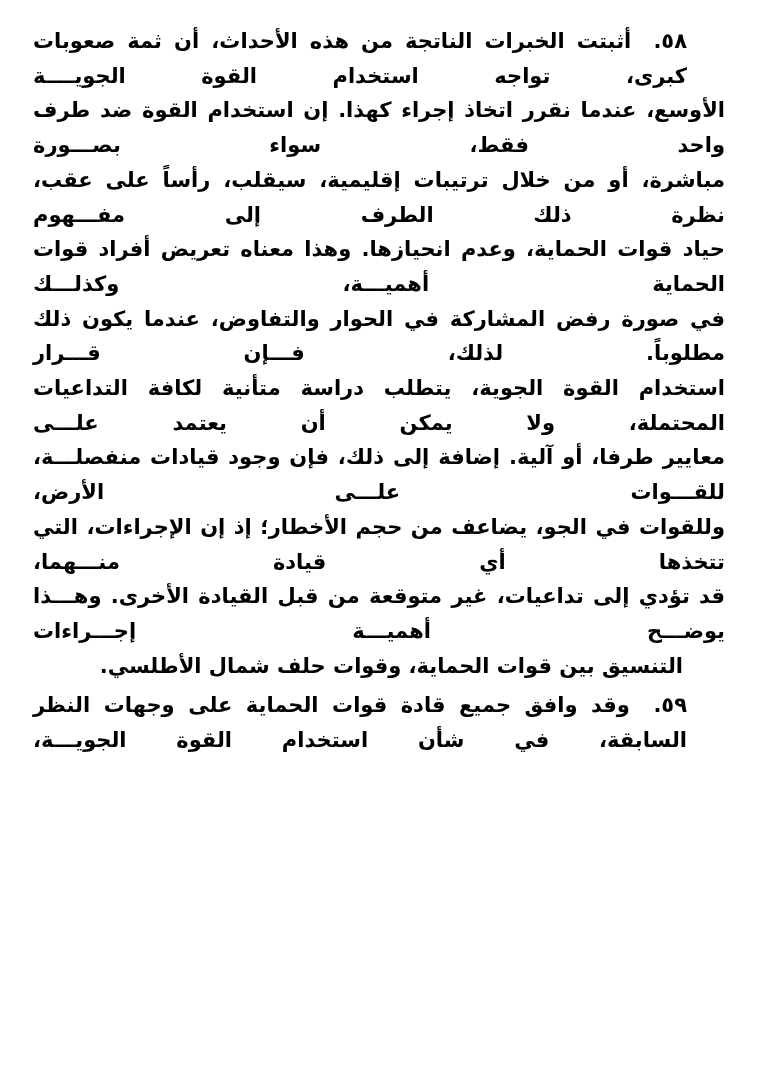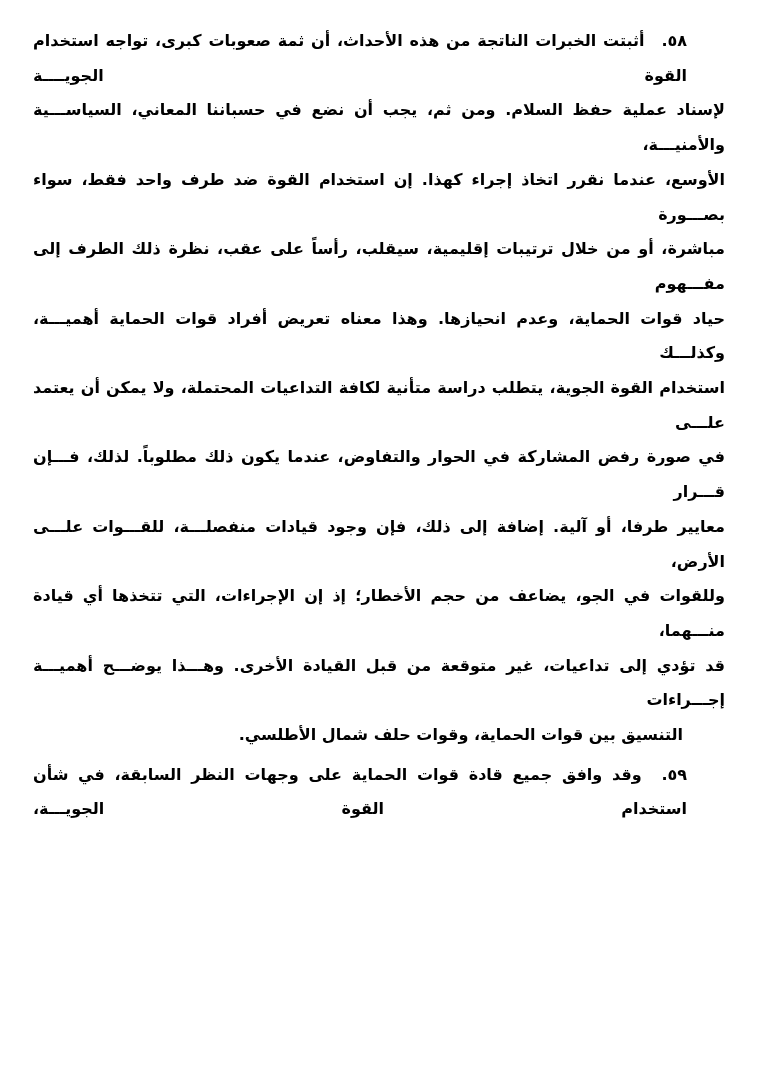--- a/index.html
+++ b/index.html
@@ -10,21 +10,21 @@
   .page {
     position: relative;
     width: 758px;
     height: 1078px;
     margin: 0 auto;
     background: #ffffff;
     color: #000000;
     direction: rtl;
     font-family: "DejaVu Sans", sans-serif;
     font-weight: 700;
-    font-size: 16px;
+    font-size: 21px;
     box-sizing: border-box;
     padding: 24px 33px 0 33px;
     overflow: hidden;
   }
   .doc > section { display: block; }
   .line {
     direction: rtl;
     line-height: 34.7px;
     text-align: justify;
     text-align-last: justify;
@@ -45,26 +45,25 @@
   .doc > section:nth-child(4) .line,
   .doc > section:nth-child(5) .line { line-height: 37px; }
 </style>
 </head>
 <body>
 
 <main class="page">
   <div class="doc">
       <section class="block paragraph">
         <div class="line first"><span class="num">٥٨.</span> <span>أثبتت الخبرات الناتجة من هذه الأحداث، أن ثمة صعوبات كبرى، تواجه استخدام القوة الجويــــة</span></div>
-        <div class="line">لإسناد عملية حفظ السلام. ومن ثم، يجب أن نضع في حسباننا المعاني، السياســـية والأمنيـــة،</div>
         <div class="line">الأوسع، عندما نقرر اتخاذ إجراء كهذا. إن استخدام القوة ضد طرف واحد فقط، سواء بصـــورة</div>
         <div class="line">مباشرة، أو من خلال ترتيبات إقليمية، سيقلب، رأساً على عقب، نظرة ذلك الطرف إلى مفـــهوم</div>
         <div class="line">حياد قوات الحماية، وعدم انحيازها. وهذا معناه تعريض أفراد قوات الحماية أهميـــة، وكذلـــك</div>
+        <div class="line">في صورة رفض المشاركة في الحوار والتفاوض، عندما يكون ذلك مطلوباً. لذلك، فـــإن قـــرار</div>
         <div class="line">استخدام القوة الجوية، يتطلب دراسة متأنية لكافة التداعيات المحتملة، ولا يمكن أن يعتمد علـــى</div>
-        <div class="line">في صورة رفض المشاركة في الحوار والتفاوض، عندما يكون ذلك مطلوباً. لذلك، فـــإن قـــرار</div>
         <div class="line">معايير طرفا، أو آلية. إضافة إلى ذلك، فإن وجود قيادات منفصلـــة، للقـــوات علـــى الأرض،</div>
         <div class="line">وللقوات في الجو، يضاعف من حجم الأخطار؛ إذ إن الإجراءات، التي تتخذها أي قيادة منـــهما،</div>
         <div class="line">قد تؤدي إلى تداعيات، غير متوقعة من قبل القيادة الأخرى. وهـــذا يوضـــح أهميـــة إجـــراءات</div>
         <div class="line last">التنسيق بين قوات الحماية، وقوات حلف شمال الأطلسي.</div>
       </section>
       <section class="block paragraph">
         <div class="line first"><span class="num">٥٩.</span> <span>وقد وافق جميع قادة قوات الحماية على وجهات النظر السابقة، في شأن استخدام القوة الجويـــة،</span></div>
       </section>
     </div>
 

